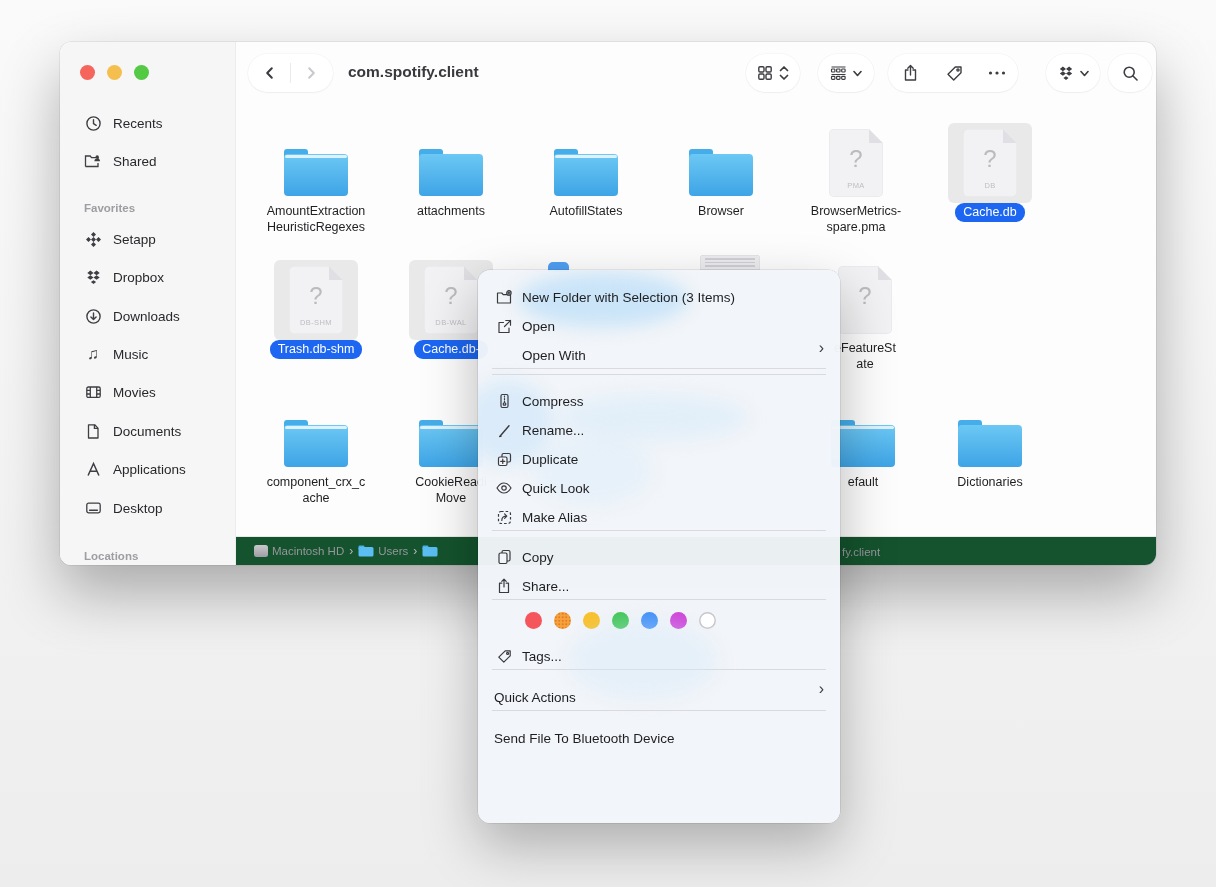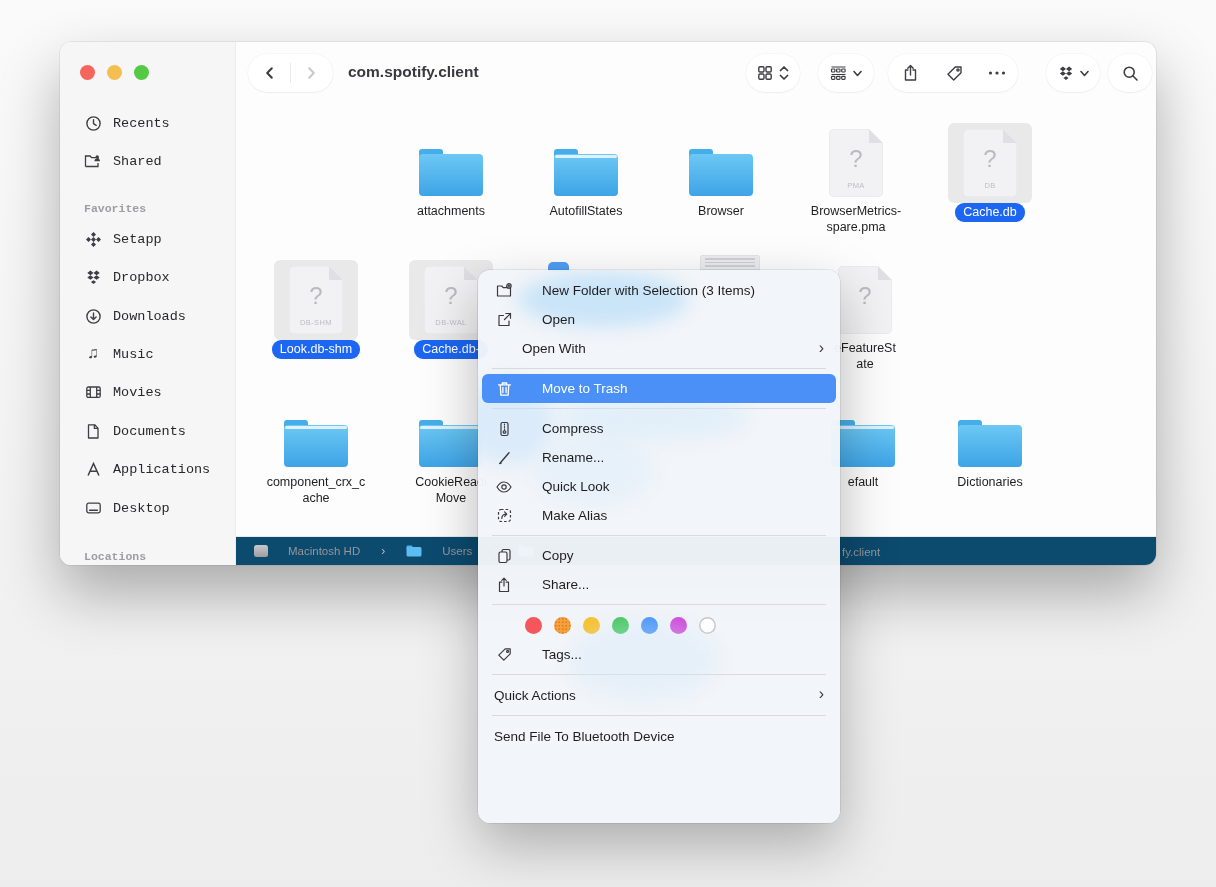--- a/index.html
+++ b/index.html
@@ -12,21 +12,21 @@
   }
   
   .win {
     position:absolute; left:60px; top:42px; width:1096px; height:523px;
     background:#fdfdfe; border-radius:11px;
     box-shadow:0 0 0 0.5px rgba(0,0,0,.12), 0 28px 60px rgba(0,0,0,.30);
     overflow:hidden; z-index:1;
   }
   .sidebar {
     position:absolute; left:0; top:0; bottom:0; width:176px;
-    background:#f7f6f7; border-right:1px solid #ececee;font-family:Liberation Mono, monospace;
+    background:#f7f6f7; border-right:1px solid #ececee;
   }
   .tl { position:absolute; top:23px; width:15px; height:15px; border-radius:50%; }
   .side-row { position:absolute; left:24px; display:flex; align-items:center; height:22px; gap:11px; width:140px; cursor:default; }
   .side-row .sico { width:18px; height:18px; display:flex; align-items:center; justify-content:center; color:#3e3e43; flex:none; }
   .side-row .slabel { font-size:13.5px; color:#28282b; white-space:nowrap; }
   .side-head { position:absolute; left:24px; font-size:11.5px; font-weight:bold; color:#9d9da2; }
   .music-glyph { font-size:16px; color:#3e3e43; line-height:1; }
 
   
   .capsule { position:absolute; top:12px; height:38px; background:#ffffff; border-radius:19px;
@@ -54,35 +54,35 @@
 
   
   .sliver-file { position:absolute; left:640px; top:213px; width:60px; height:15px;
     background:#ededf0; border-radius:3px 3px 0 0; box-shadow:inset 0 0 0 .5px rgba(0,0,0,.07);
     padding:3px 5px; }
   .sliver-file i { display:block; height:1.5px; background:#cfcfd5; margin-bottom:2px; }
   .sliver-pill { position:absolute; left:488px; top:220px; width:21px; height:10px;
     background:#4f9ef3; border-radius:5px 5px 0 0; }
 
   
-  .pathbar { position:absolute; left:176px; right:0; bottom:0; height:29px; background:#0c4a6e;
+  .pathbar { position:absolute; left:176px; right:0; bottom:0; height:29px; background:#14532d;
     border-top:1px solid #e9e8ea; display:flex; align-items:center; padding-left:18px;
-    font-size:11.5px; color:#96969b; gap:20px; }
+    font-size:11.5px; color:#96969b; gap:4px; }
   .pchev { color:#b9b9be; font-size:12px; margin:0 1px; }
   .ptrail { position:absolute; left:782px; bottom:7px; font-size:11.5px; color:#96969b; }
   .hdico { width:14px; height:12px; background:linear-gradient(#c8c8cc,#9d9da3); border-radius:2.5px; }
 
   
   .menu { position:absolute; left:478px; top:270px; width:362px; height:553px;
     background:rgba(242,245,249,.97); border-radius:12px; z-index:20;
     box-shadow:0 0 0 0.5px rgba(0,0,0,.14), 0 22px 55px rgba(0,0,0,.28);
     padding-top:6px; overflow:hidden; }
   .blobs { position:absolute; inset:0; pointer-events:none; }
   .blob { position:absolute; border-radius:50%; filter:blur(9px); }
-  .mi { position:relative; height:29px; display:flex; align-items:center; padding-left:18px; font-size:13.5px; color:#1e1e21;gap:20px; }
+  .mi { position:relative; height:29px; display:flex; align-items:flex-end; padding-left:18px; font-size:13.5px; color:#1e1e21; }
   .mico { width:16px; height:16px; margin-right:10px; display:flex; align-items:center; justify-content:center; flex:none; }
   .mi.noicon { padding-left:44px; }
   .mi.flush { padding-left:16px; height:30px; }
   .mi.hl { margin:0 4px; border-radius:6px; background:#4b90f6; color:#ffffff; padding-left:14px; }
   .msub { position:absolute; right:16px; font-size:16px; color:#3e3e43; top:50%; transform:translateY(-54%); }
   .msep { height:1px; background:#dadade; margin:5px 14px; }
   .dotsrow { height:30px; display:flex; align-items:center; padding-left:47px; }
   .tagdot { width:17px; height:17px; border-radius:50%; display:inline-block; margin-right:12px; flex:none; }
   svg { display:block; }
 </style>
@@ -286,20 +286,33 @@
 
   <div class="capsule" style="left:1048px;width:44px">
     <span class="tico">
       <svg width="17" height="17" viewBox="0 0 17 17" fill="none" stroke="#3d3d42" stroke-width="1.6" stroke-linecap="round">
           <circle cx="7.2" cy="7.2" r="5"></circle>
           <path d="M11 11 15 15"></path>
         </svg>
     </span>
   </div>
 
+  <div class="cell" style="left:191px;top:69px">
+    <div class="icon-area">
+        <svg class="folder" viewBox="0 0 66 50">
+          <rect x="1" y="2" width="24" height="12" rx="3" fill="#45aeea"></rect>
+          <rect x="1" y="7" width="64" height="42" rx="4" fill="url(#fg)"></rect>
+          <rect x="2" y="8" width="62" height="3" rx="1.5" fill="#ddf2fc"></rect>
+        </svg>
+      </div>
+    <div class="label">
+        <span style="display:block">AmountExtraction</span>
+        <span style="display:block">HeuristicRegexes</span>
+      </div>
+  </div>
   <div class="cell" style="left:461px;top:69px">
     <div class="icon-area">
         <svg class="folder" viewBox="0 0 66 50">
           <rect x="1" y="2" width="24" height="12" rx="3" fill="#45aeea"></rect>
           <rect x="1" y="7" width="64" height="42" rx="4" fill="url(#fg)"></rect>
           <rect x="2" y="8" width="62" height="3" rx="1.5" fill="#ddf2fc"></rect>
         </svg>
       </div>
     <div class="label"><span>AutofillStates</span></div>
   </div>
@@ -348,21 +361,21 @@
 
   <div class="cell" style="left:191px;top:206px">
     <div class="icon-area">
         <div class="selbg"></div>
         <div class="ficon">
           <div class="fold"></div>
           <div class="qmark">?</div>
           <div class="fbadge">DB-SHM</div>
         </div>
       </div>
-    <div class="label"><span class="pill">Look.db-shm</span></div>
+    <div class="label"><span class="pill">Trash.db-shm</span></div>
   </div>
   <div class="cell" style="left:326px;top:206px">
     <div class="icon-area">
         <div class="selbg"></div>
         <div class="ficon">
           <div class="fold"></div>
           <div class="qmark">?</div>
           <div class="fbadge">DB-WAL</div>
         </div>
       </div>
@@ -480,48 +493,50 @@
         </svg>
     </span>
     <span>Open</span>
   </div>
   <div class="mi noicon">
     <span>Open With</span>
     <span class="msub">›</span>
   </div>
   <div class="msep"></div>
 
-  <div class="mi hl">
-    <span class="mico">
-      <svg width="15" height="16" viewBox="0 0 15 16" fill="none" stroke="#ffffff" stroke-width="1.3" stroke-linecap="round" stroke-linejoin="round">
-          <path d="M1.5 3.8 h12 M5.3 3.8 V2 h4.4 v1.8 M3.2 3.8 l.7 10.4 h7.2 l.7-10.4 M5.9 6.5 v5 M9.1 6.5 v5"></path>
-        </svg>
-    </span>
-    <span>Move to Trash</span>
-  </div>
   <div class="msep"></div>
 
   <div class="mi">
     <span class="mico">
       <svg width="15" height="16" viewBox="0 0 15 16" fill="none" stroke="#3a3a3f" stroke-width="1.2">
           <rect x="4" y="1.5" width="7" height="13" rx="1.5"></rect>
           <path d="M7.5 3 v1 M7.5 5.6 v1 M7.5 8.2 v1" stroke-linecap="round"></path>
           <rect x="6.3" y="10" width="2.4" height="2.2" rx="0.6"></rect>
         </svg>
     </span>
     <span>Compress</span>
   </div>
   <div class="mi">
     <span class="mico">
       <svg width="15" height="15" viewBox="0 0 15 15" fill="none" stroke="#3a3a3f" stroke-width="1.4" stroke-linecap="round">
           <path d="M3 13.2 12 2.8"></path>
           <path d="M2.6 13.6 l1.6-.4" stroke-width="1.1"></path>
         </svg>
     </span>
     <span>Rename...</span>
+  </div>
+  <div class="mi">
+    <span class="mico">
+      <svg width="15" height="15" viewBox="0 0 15 15" fill="none" stroke="#3a3a3f" stroke-width="1.2">
+          <rect x="5" y="1.5" width="8.5" height="8.5" rx="1.5"></rect>
+          <rect x="1.5" y="5" width="8.5" height="8.5" rx="1.5" fill="#f2f5f9"></rect>
+          <path d="M5.75 7.2 v4.2 M3.65 9.3 h4.2" stroke-linecap="round"></path>
+        </svg>
+    </span>
+    <span>Duplicate</span>
   </div>
   <div class="mi">
     <span class="mico">
       <svg width="16" height="12" viewBox="0 0 16 12" fill="none" stroke="#3a3a3f" stroke-width="1.2">
           <path d="M1 6 C3.2 2.4 5.6 1 8 1 s4.8 1.4 7 5 C12.8 9.6 10.4 11 8 11 S3.2 9.6 1 6 Z"></path>
           <circle cx="8" cy="6" r="2.2"></circle>
         </svg>
     </span>
     <span>Quick Look</span>
   </div>

